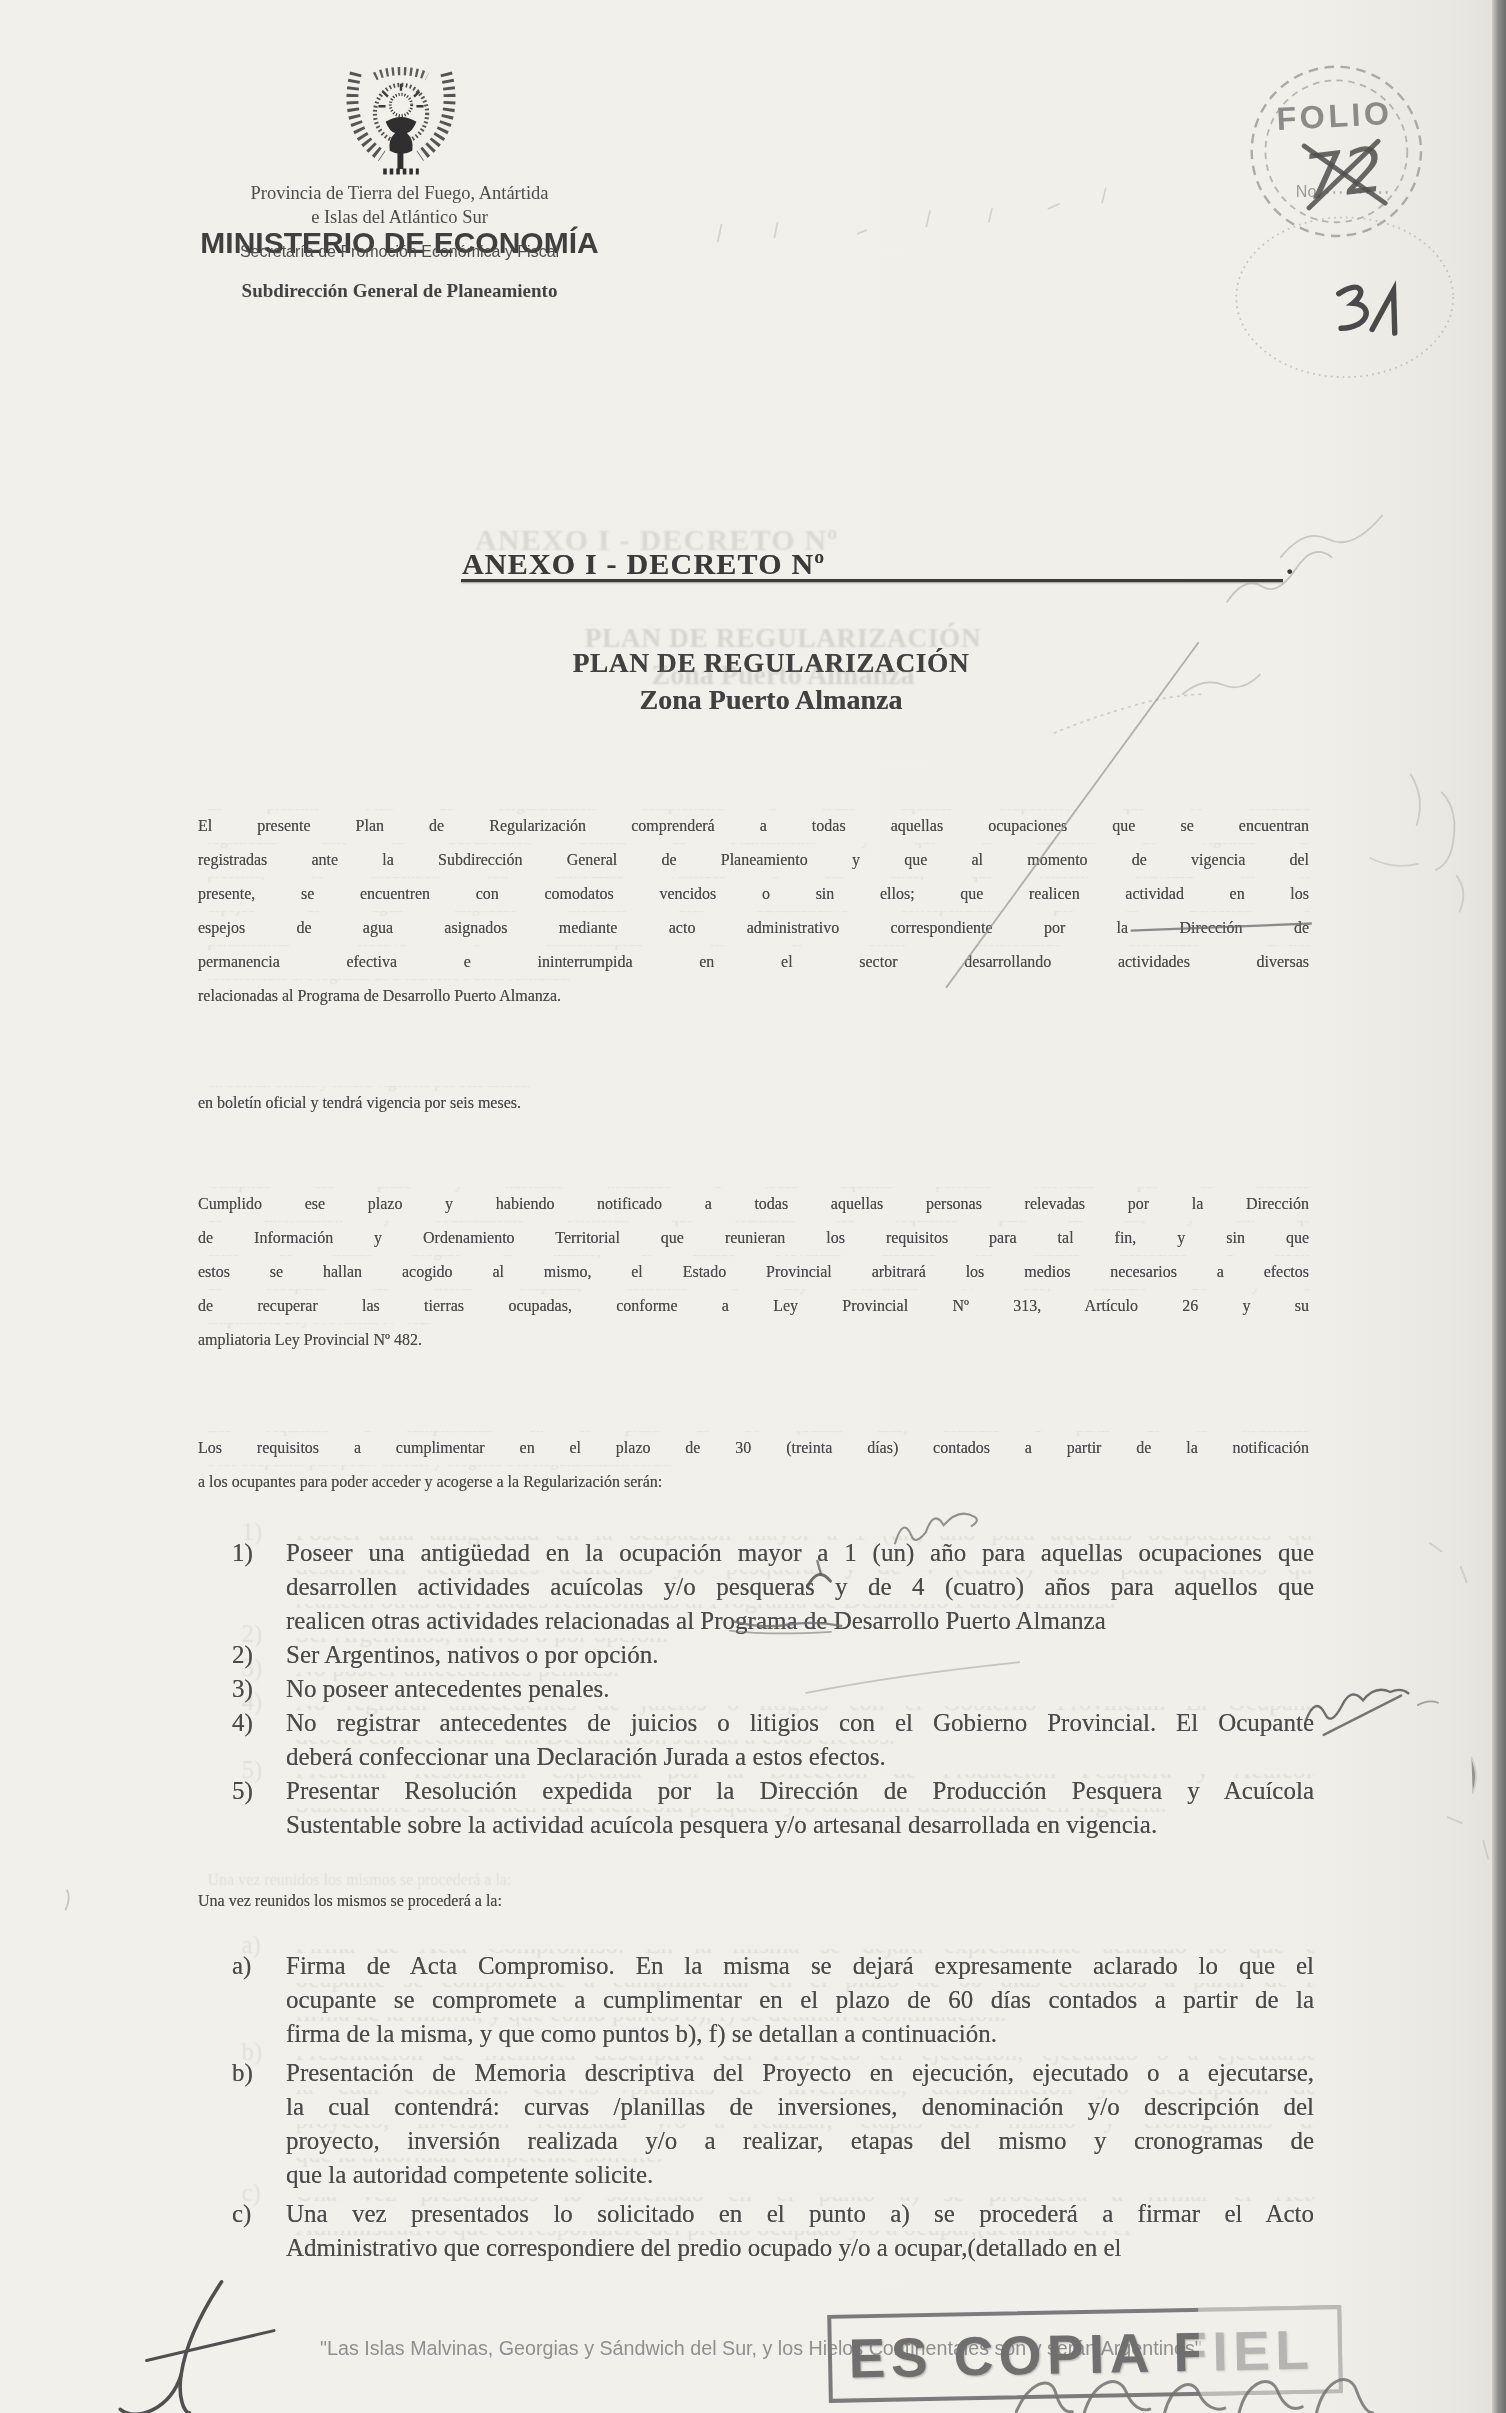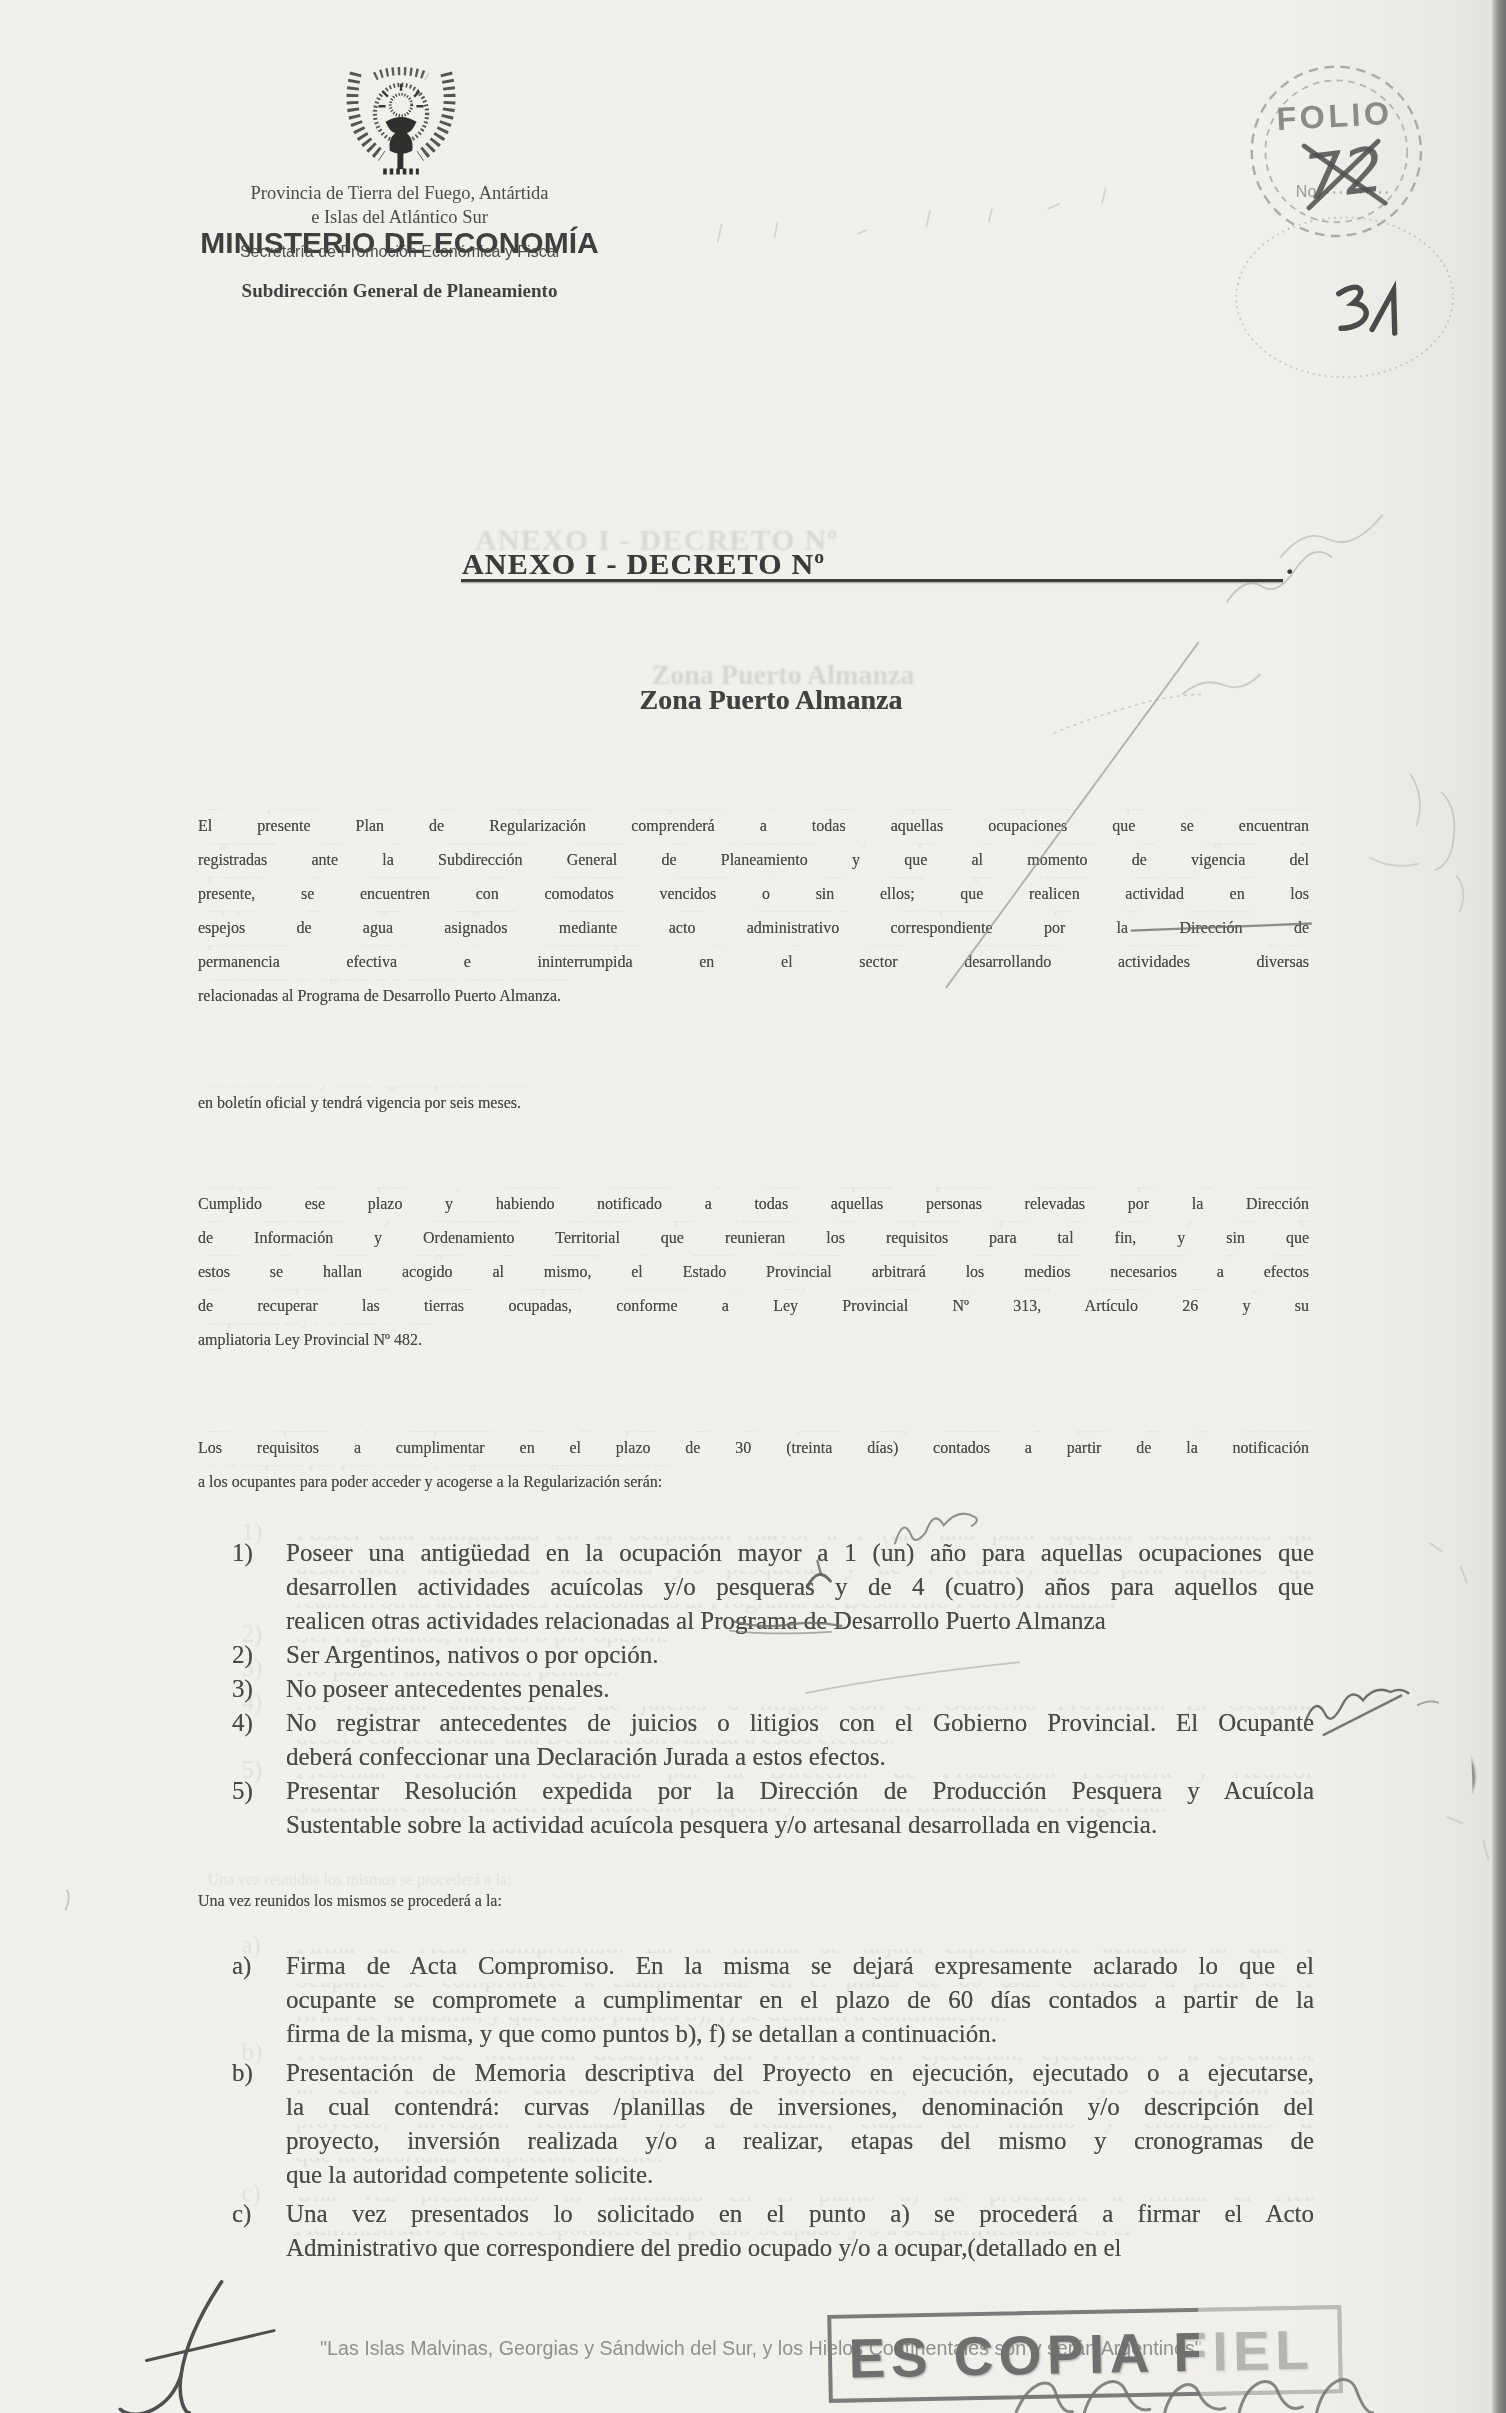--- a/index.html
+++ b/index.html
@@ -87,20 +87,21 @@
     <ellipse cx="216" cy="408" rx="182" ry="134" fill="none" stroke="#b2b2b0" stroke-width="3" stroke-dasharray="3 7" opacity=".7"></ellipse>
     <g stroke="#4a4a4a" stroke-width="9" fill="none" stroke-linecap="round">
       <path d="M 206 402 C 240 378, 256 398, 230 418 C 264 420, 260 458, 210 460"></path>
       <path d="M 262 462 L 298 396 L 300 468"></path>
     </g>
   </svg>
 
   <div class="abs title">ANEXO I - DECRETO Nº</div>
   <div class="abs title-rule"></div>
   <div class="abs title-dot">.</div>
+  <div class="abs sub sub1">PLAN DE REGULARIZACIÓN</div>
   <div class="abs sub sub2">Zona Puerto Almanza</div>
 
   <div class="abs para" style="top:809px">
     <div class="jline">El presente Plan de Regularización comprenderá a todas aquellas ocupaciones que se encuentran</div>
     <div class="jline">registradas ante la Subdirección General de Planeamiento y que al momento de vigencia del</div>
     <div class="jline">presente, se encuentren con comodatos vencidos o sin ellos;  que realicen actividad en los</div>
     <div class="jline">espejos de agua asignados mediante acto administrativo correspondiente por la Dirección de</div>
     <div class="jline">permanencia efectiva e ininterrumpida en el sector desarrollando actividades diversas</div>
     <div class="jline jlast">relacionadas al Programa de Desarrollo Puerto Almanza.</div>
   </div>

